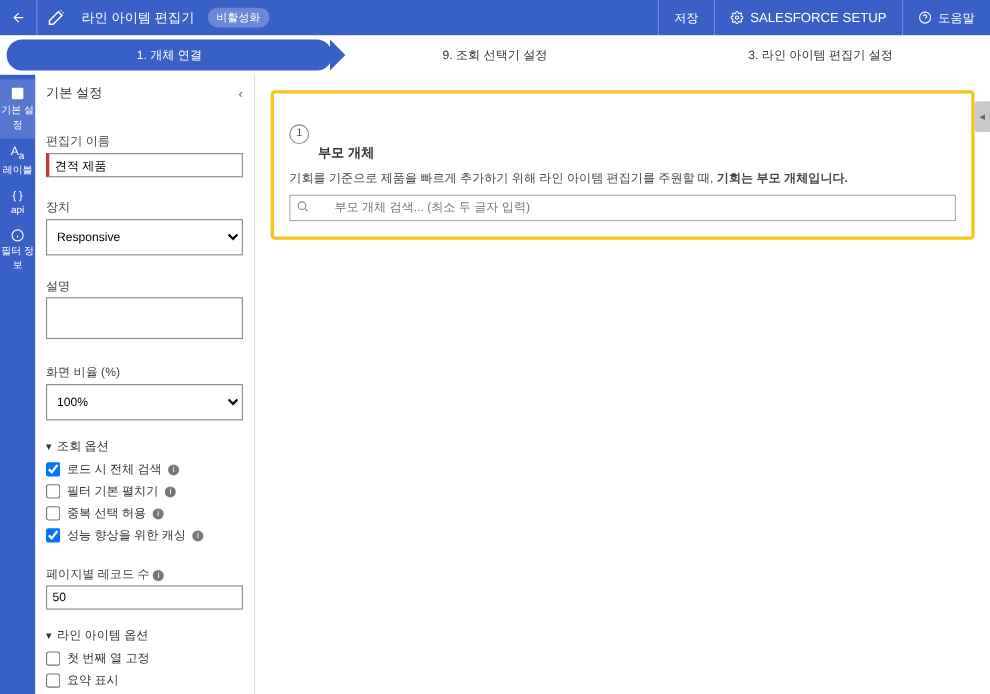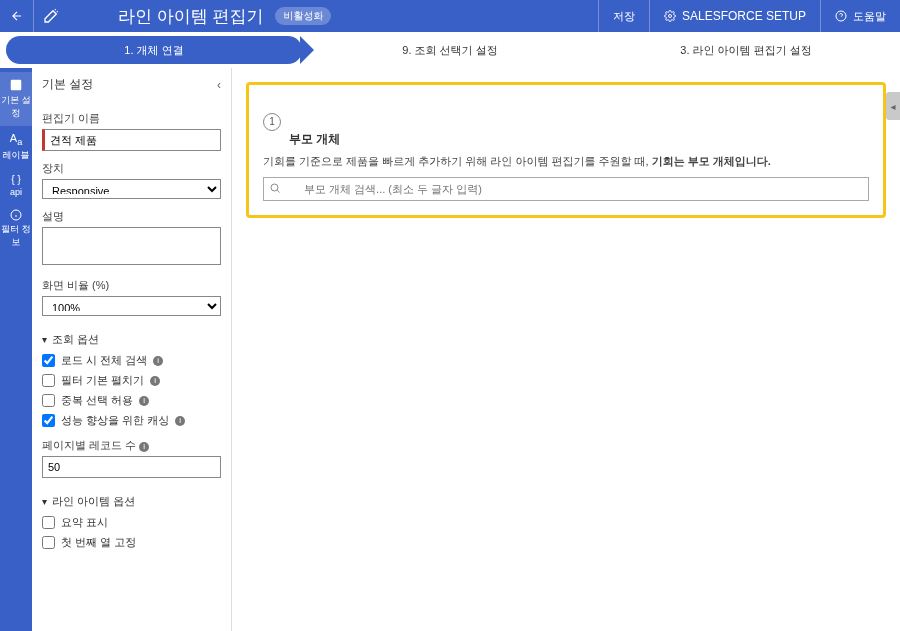--- a/index.html
+++ b/index.html
@@ -3,21 +3,21 @@
 <meta charset="utf-8">
 <style>
   * { box-sizing: border-box; margin: 0; padding: 0; font-family: Arial, sans-serif; }
   body { width: 900px; height: 631px; background: #fff; overflow: hidden; font-size: 12px; }
 
   
   .topbar { background: #3860c7; height: 32px; display: flex; align-items: center; color: #fff; }
   .topbar-left { display: flex; align-items: center; flex: 1; }
   .back-btn { width: 34px; height: 32px; display: flex; align-items: center; justify-content: center; border-right: 1px solid rgba(255,255,255,0.3); cursor: pointer; }
   .wand { width: 34px; display: flex; align-items: center; justify-content: center; }
-  .app-title { font-size: 17px; padding: 0 6px; margin-left: 44px; }
+  .app-title { font-size: 12px; padding: 0 6px; }
   .badge { background: rgba(255,255,255,0.25); border-radius: 10px; padding: 2px 8px; font-size: 10px; margin-left: 6px; }
   .topbar-right { display: flex; align-items: stretch; height: 48px; }
   .topbar-btn { border-left: 1px solid rgba(255,255,255,0.3); padding: 0 14px; display: flex; align-items: center; gap: 6px; font-size: 11px; cursor: pointer; }
   .topbar-btn.small { font-size: 12px; }
 
   
   .stepper { display: flex; height: 28px; margin: 4px 6px; }
   .step { flex: 1; display: flex; align-items: center; justify-content: center; font-size: 11px; position: relative; color: #333; }
   .step.active { background: #3860c7; color: #fff; border-radius: 14px; }
   .step.active::after {
@@ -31,27 +31,27 @@
   
   .rail { width: 32px; background: #3860c7; color: #fff; display: flex; flex-direction: column; align-items: center; padding-top: 4px; }
   .rail-item { width: 100%; padding: 6px 0; text-align: center; font-size: 9px; cursor: pointer; }
   .rail-item.active { background: rgba(255,255,255,0.15); }
   .rail-icon { display: block; margin: 0 auto 2px; }
 
   
   .sidebar { width: 200px; border-right: 1px solid #ddd; padding: 8px 10px 8px 10px; overflow-y: auto; }
   .sidebar-header { display: flex; justify-content: space-between; align-items: center; font-size: 12px; color: #333; padding-bottom: 8px; }
   .chev { cursor: pointer; color: #666; }
-  .field-label { font-size: 11px; color: #444; margin-top: 10px; margin-bottom: 3px; display: block; }
+  .field-label { font-size: 11px; color: #444; margin-top: 20px; margin-bottom: 3px; display: block; }
   .field-input, .field-select, .field-textarea {
     width: 100%; font-size: 11px; padding: 4px 5px; border: 1px solid #888; background: #fff;
   }
   .field-input.accent { border-left: 3px solid #c23934; }
   .field-textarea { height: 38px; resize: none; }
-  .field-select { height: 20px; }
+  .field-select { height: 33px; }
 
   .section-hdr { display: flex; align-items: center; gap: 5px; font-size: 11px; color: #333; margin-top: 16px; margin-bottom: 6px; cursor: pointer; }
   .chev-down { font-size: 10px; }
   .check-row { display: flex; align-items: center; gap: 6px; font-size: 11px; color: #333; margin: 5px 0; }
   .check-row input { width: 13px; height: 13px; cursor: pointer; }
   .info-dot { width: 10px; height: 10px; border-radius: 50%; background: #777; color: #fff; font-size: 8px; display: inline-flex; align-items: center; justify-content: center; }
 
   
   .main { flex: 1; padding: 14px 14px; position: relative; background: #fff; }
   .card { border: 3px solid #f5c518; border-radius: 4px; padding: 10px 14px 14px; }
@@ -195,25 +195,25 @@
       <span class="info-dot">i</span>
     </label>
     <input class="field-input" value="50" style="">
 
     <div class="section-hdr">
       <span class="chev-down">▾</span>
       <span>라인 아이템 옵션</span>
     </div>
     <div class="check-row">
       <input type="checkbox" style="">
+      <span>첫 번째 열 고정</span>
+    </div>
+    <div class="check-row">
+      <input type="checkbox" style="">
       <span>요약 표시</span>
-    </div>
-    <div class="check-row">
-      <input type="checkbox" style="">
-      <span>첫 번째 열 고정</span>
     </div>
   </div>
 
   <div class="main">
     <div class="card">
       <div class="card-header">
         <div class="step-circle">1</div>
         <div class="card-title">부모 개체</div>
       </div>
       <div class="card-desc">

